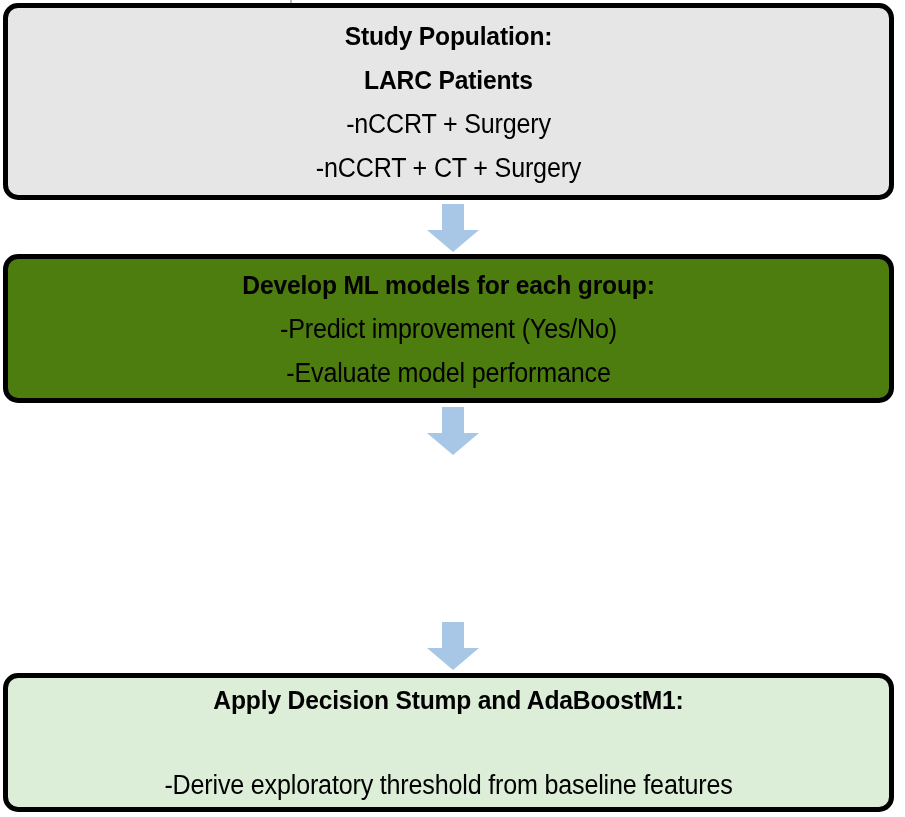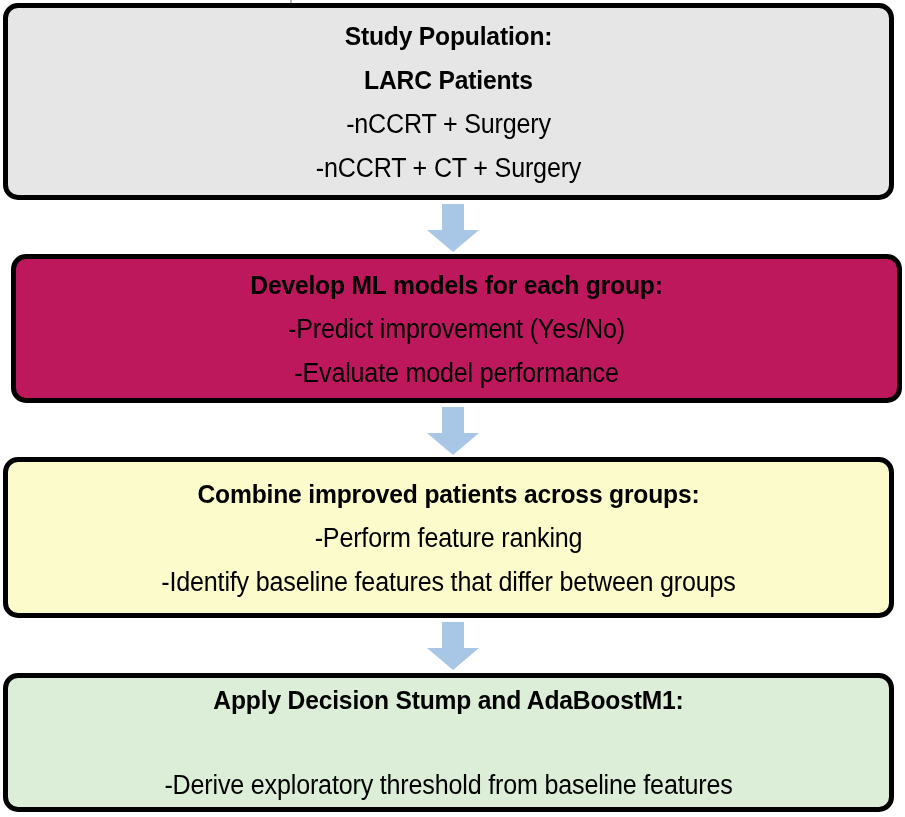--- a/index.html
+++ b/index.html
@@ -108,37 +108,32 @@
     <span class="node-line" style="font-size: 27px;">-nCCRT + Surgery</span>
     <span class="node-line" style="font-size: 27px;">-nCCRT + CT + Surgery</span>
   </div>
 
   <div class="arrow" id="arrow-1">
     <svg viewBox="0 0 52 48" xmlns="http://www.w3.org/2000/svg" aria-hidden="true">
       <polygon points="15,0 37,0 37,26 52,26 26,48 0,26 15,26" fill="#A8C6E5"></polygon>
     </svg>
   </div>
 
-  <div class="node" id="node-develop-ml-models" style="background: #be185d; border-color: rgb(0, 0, 0); margin-left: 8px;">
+  <div class="node" id="node-develop-ml-models" style="background: #4d7c0f; border-color: rgb(0, 0, 0);">
     <span class="node-line bold" style="font-size: 26.5px;">Develop ML models for each group:</span>
     <span class="node-line" style="font-size: 27px;">-Predict improvement (Yes/No)</span>
     <span class="node-line" style="font-size: 27px;">-Evaluate model performance</span>
   </div>
 
   <div class="arrow" id="arrow-2">
     <svg viewBox="0 0 52 48" xmlns="http://www.w3.org/2000/svg" aria-hidden="true">
       <polygon points="15,0 37,0 37,26 52,26 26,48 0,26 15,26" fill="#A8C6E5"></polygon>
     </svg>
   </div>
 
-  <div class="node" id="node-combine-improved-patients" style="background: rgb(251, 251, 203); border-color: rgb(0, 0, 0);">
-    <span class="node-line bold" style="font-size: 26.5px;">Combine improved patients across groups:</span>
-    <span class="node-line" style="font-size: 27px;">-Perform feature ranking</span>
-    <span class="node-line" style="font-size: 27px;">-Identify baseline features that differ between groups</span>
-  </div>
 
   <div class="arrow" id="arrow-3">
     <svg viewBox="0 0 52 48" xmlns="http://www.w3.org/2000/svg" aria-hidden="true">
       <polygon points="15,0 37,0 37,26 52,26 26,48 0,26 15,26" fill="#A8C6E5"></polygon>
     </svg>
   </div>
 
   <div class="node" id="node-apply-decision-stump" style="background: rgb(220, 237, 216); border-color: rgb(0, 0, 0); justify-content: space-between;">
     <span class="node-line bold" style="font-size: 26.5px;">Apply Decision Stump and AdaBoostM1:</span>
     <span class="node-line" style="font-size: 27px;">-Derive exploratory threshold from baseline features</span>

